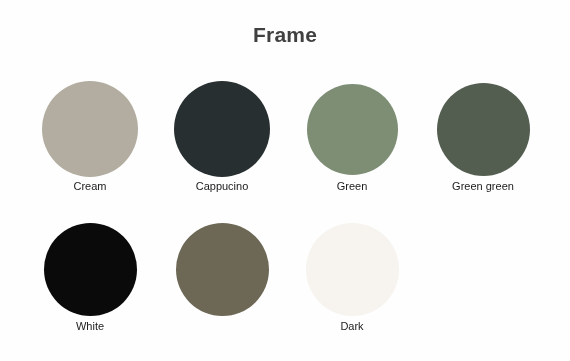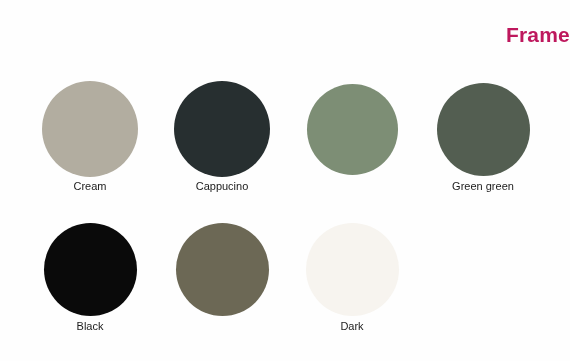--- a/index.html
+++ b/index.html
@@ -23,25 +23,25 @@
     height: 361px;
     box-sizing: border-box;
   }
 
   
   .title {
     position: absolute;
     top: 24px;
     left: 0;
     width: 570px;
-    text-align: right;
+    text-align: center;
     font-size: 21px;
     font-weight: 700;
     letter-spacing: 0.2px;
-    color: #be185d;
+    color: #404040;
     line-height: 1;
   }
 
   
   .rows {
     position: absolute;
     top: 78px;
     left: 0;
     width: 570px;
   }
@@ -103,34 +103,35 @@
         <div class="swatch col-1">
           <div class="disc-wrap">
             <div class="disc" style="width: 96px; height: 96px; background: rgb(39, 47, 48);"></div>
           </div>
           <div class="swatch-label">Cappucino</div>
         </div>
         <div class="swatch col-2">
           <div class="disc-wrap">
             <div class="disc" style="width: 91px; height: 91px; background: rgb(125, 142, 117);"></div>
           </div>
+          <div class="swatch-label">Green</div>
         </div>
         <div class="swatch col-3">
           <div class="disc-wrap">
             <div class="disc" style="width: 93px; height: 93px; background: rgb(83, 94, 81);"></div>
           </div>
           <div class="swatch-label">Green green</div>
         </div>
       </div>
     <div class="row">
         <div class="swatch col-0">
           <div class="disc-wrap">
             <div class="disc" style="width: 93px; height: 93px; background: rgb(10, 10, 10);"></div>
           </div>
-          <div class="swatch-label">Black</div>
+          <div class="swatch-label">White</div>
         </div>
         <div class="swatch col-1">
           <div class="disc-wrap">
             <div class="disc" style="width: 93px; height: 93px; background: rgb(108, 104, 85);"></div>
           </div>
         </div>
         <div class="swatch col-2">
           <div class="disc-wrap">
             <div class="disc" style="width: 93px; height: 93px; background: rgb(247, 244, 239);"></div>
           </div>

